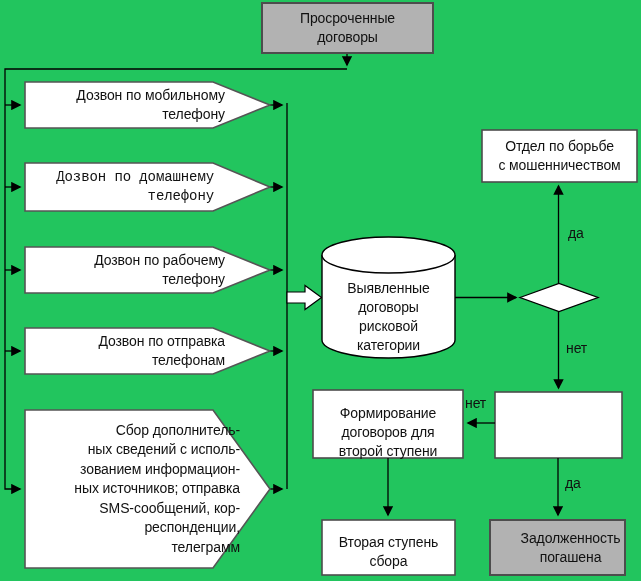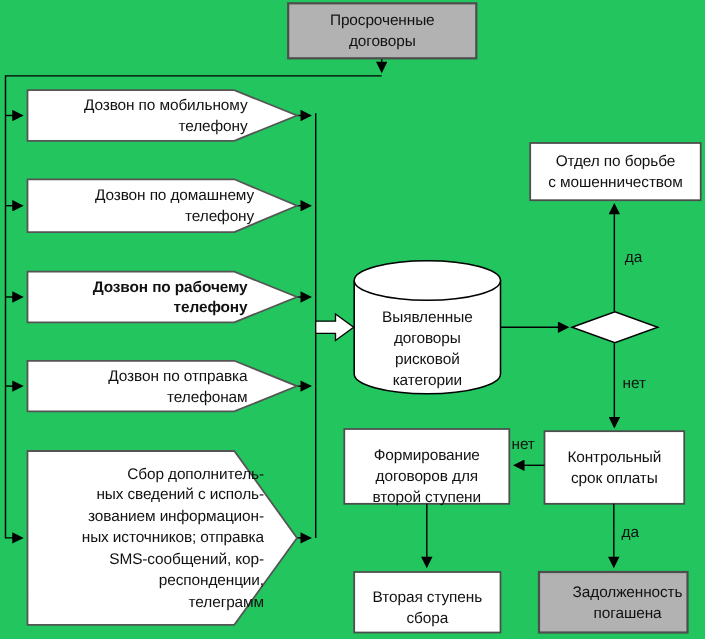--- a/index.html
+++ b/index.html
@@ -76,43 +76,41 @@
     <path class="ln" d="M495,423 H468" marker-end="url(#ah)"></path>
     <path class="ln" d="M388,458 V515" marker-end="url(#ah)"></path>
     <path class="ln" d="M558,458 V515" marker-end="url(#ah)"></path>
   </svg>
 
   <div class="lbl cc" style="left:262px;top:5px;width:171px;height:46px;">Просроченные
 договоры</div>
 
   <div class="lbl lc" style="left:25px;top:82px;width:200px;height:46px;padding-left:15px;box-sizing:border-box;">Дозвон по мобильному
 телефону</div>
-  <div class="lbl lc" style="left:31px;top:163px;width:200px;height:48px;padding-left:15px;box-sizing:border-box;">Дозвон по домашнему
+  <div class="lbl lc" style="left:14px;top:163px;width:200px;height:48px;padding-left:15px;box-sizing:border-box;font-family:Liberation Mono, monospace;">Дозвон по домашнему
 телефону</div>
-  <div class="lbl lc" style="left:25px;top:247px;width:200px;height:46px;padding-left:15px;box-sizing:border-box;font-weight:bold;">Дозвон по рабочему
+  <div class="lbl lc" style="left:25px;top:247px;width:200px;height:46px;padding-left:15px;box-sizing:border-box;">Дозвон по рабочему
 телефону</div>
   <div class="lbl lc" style="left:25px;top:328px;width:200px;height:46px;padding-left:15px;box-sizing:border-box;">Дозвон по отправка
 телефонам</div>
   <div class="lbl lc" style="left:25px;top:410px;width:215px;height:158px;padding-left:7px;box-sizing:border-box;line-height:19.5px;">Сбор дополнитель-
 ных сведений с исполь-
 зованием информацион-
 ных источников; отправка
 SMS-сообщений, кор-
 респонденции,
 телеграмм</div>
 
   <div class="lbl cc" style="left:322px;top:277px;width:133px;height:80px;">Выявленные
 договоры
 рисковой
 категории</div>
 
   <div class="lbl cc" style="left:482px;top:130px;width:155px;height:52px;">Отдел по борьбе
 с мошенничеством</div>
-  <div class="lbl cc" style="left:495px;top:392px;width:127px;height:66px;">Контрольный
-срок оплаты</div>
   <div class="lbl cc" style="left:313px;top:398px;width:150px;height:68px;">Формирование
 договоров для
 второй ступени</div>
   <div class="lbl cc" style="left:322px;top:520px;width:133px;height:63px;">Вторая ступень
 сбора</div>
   <div class="lbl cc" style="left:490px;top:520px;width:161px;height:55px;">Задолженность
 погашена</div>
 
   <div class="lbl edge-lbl" style="left:568px;top:225px;">да</div>
   <div class="lbl edge-lbl" style="left:566px;top:340px;">нет</div>

